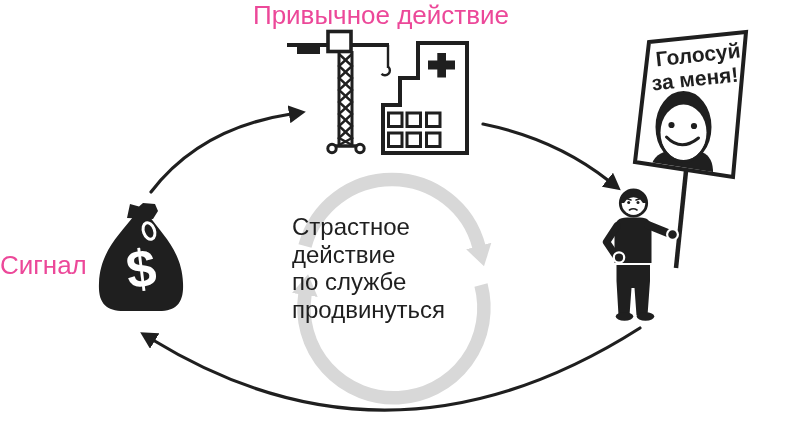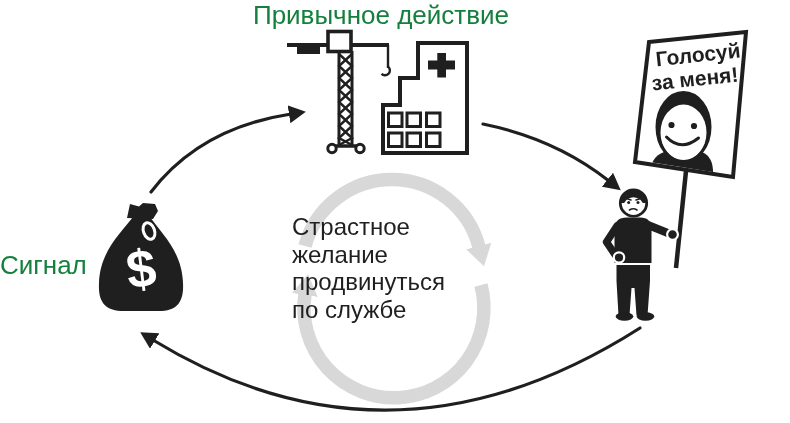--- a/index.html
+++ b/index.html
@@ -1,21 +1,21 @@
 <!DOCTYPE html>
 <html><head>
 <meta charset="utf-8">
 <style>
   html,body{margin:0;padding:0;background:#fff;}
   .stage{
     position:relative;width:790px;height:423px;background:#fff;overflow:hidden;
     font-family:"Liberation Sans","DejaVu Sans",sans-serif;color:#1f1f1f;
   }
   .stage svg.art{position:absolute;left:0;top:0;}
-  .lbl{position:absolute;font-size:26px;line-height:1.05;text-align:center;color:#15803d;white-space:nowrap;}
+  .lbl{position:absolute;font-size:26px;line-height:1.05;text-align:center;color:#ec4899;white-space:nowrap;}
   .lbl-top{left:231px;top:2px;width:300px;}
   .lbl-cue{left:0px;top:252px;width:86px;}
   .lbl-reward{left:692px;top:256px;width:98px;}
   .craving{
     position:absolute;left:292px;top:213px;width:200px;
     font-size:24px;line-height:27.5px;color:#1f1f1f;
   }
   .sign-line{position:absolute;text-align:center;font-weight:bold;font-size:21px;color:#1f1f1f;transform:rotate(-6deg);white-space:nowrap;}
   .sign-line1{left:650px;top:43px;width:96px;}
   .sign-line2{left:644px;top:67px;width:102px;}
@@ -115,21 +115,21 @@
         <path d="M 666.5 137 Q 681 152 698.5 138" fill="none" stroke="#1f1f1f" stroke-width="3" stroke-linecap="round"></path>
       </g>
     </g>
   </svg>
 
   <div class="lbl lbl-top">Привычное действие</div>
   <div class="lbl lbl-cue">Сигнал</div>
 
   <div class="craving">
     <div>Страстное</div>
-    <div>желание</div>
+    <div>действие</div>
+    <div>по службе</div>
     <div>продвинуться</div>
-    <div>по службе</div>
   </div>
 
   <div class="sign-line sign-line1">Голосуй</div>
   <div class="sign-line sign-line2">за меня!</div>
 
 </div>
 
 </body></html>

